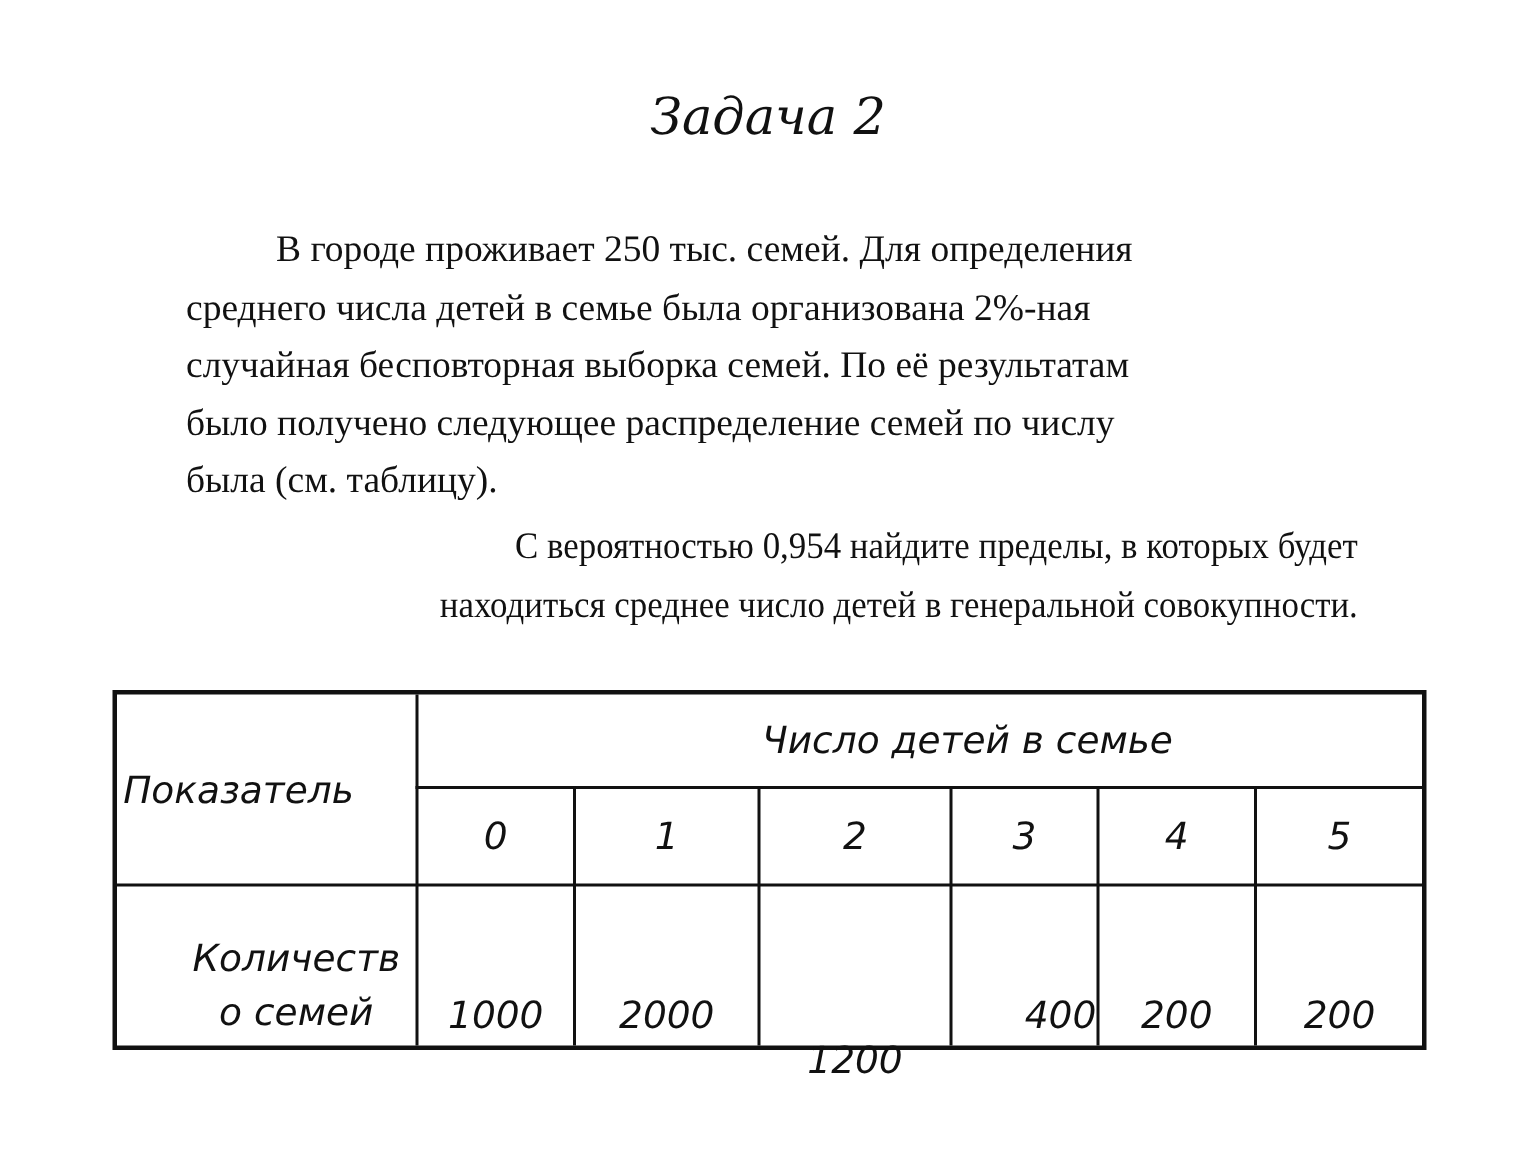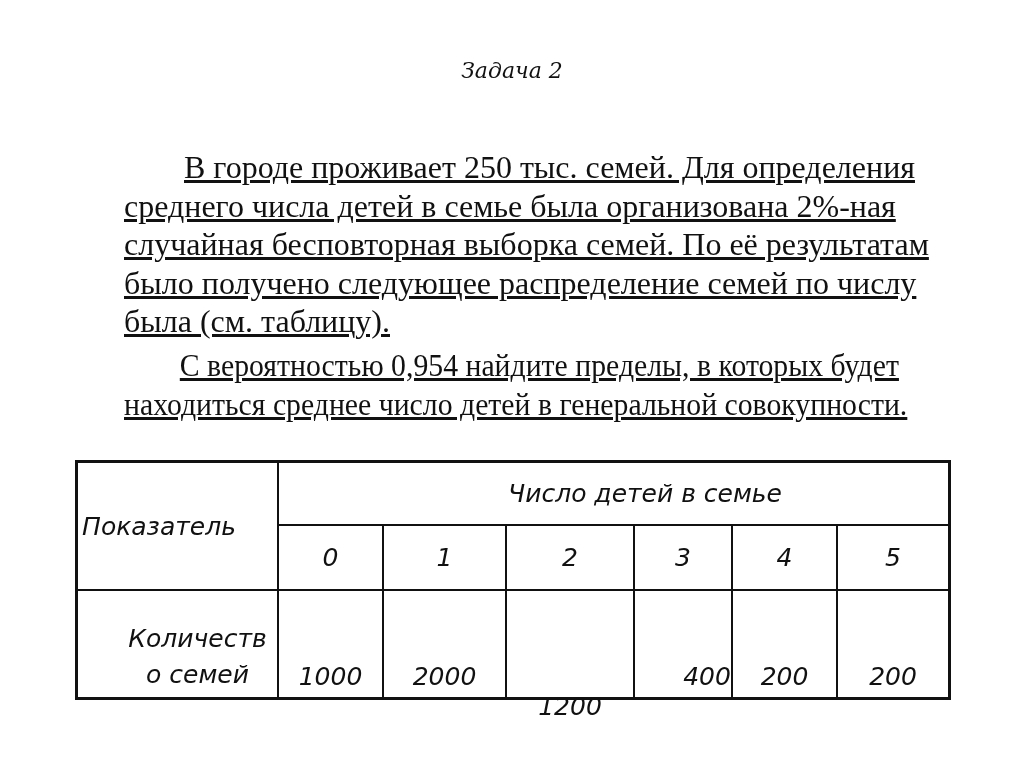--- a/index.html
+++ b/index.html
@@ -1,28 +1,28 @@
 <!DOCTYPE html>
 <html><head>
 <meta charset="utf-8">
 <style>
   html, body { margin: 0; padding: 0; background: #ffffff; }
   body { width: 1024px; height: 767px; position: relative; overflow: hidden; color: #111; }
   .title {
     position: absolute; left: 0; top: 58px; width: 1024px; text-align: center;
-    font-family: "DejaVu Serif", serif; font-style: italic; font-size: 22px; color: #111;
+    font-family: "DejaVu Serif", serif; font-style: italic; font-size: 34px; color: #111;
   }
   .para {
     position: absolute; left: 124px; width: 840px;
-    font-family: "Liberation Serif", serif; font-size: 32px; line-height: 38.5px; color: #111; text-decoration: underline;
+    font-family: "Liberation Serif", serif; font-size: 25px; line-height: 38.5px; color: #111;
   }
   .para .line { display: block; white-space: nowrap; }
   .para .indent { padding-left: 60px; }
   #p1 { top: 148px; }
-  #p2 { top: 346px; }
+  #p2 { top: 346px; text-align: right; }
   #p2 .line { transform: scaleX(0.93); transform-origin: left; }
 
   .grid {
     position: absolute; left: 75px; top: 460px; width: 876px; height: 240px;
     border: 3px solid #111; box-sizing: border-box;
   }
   .vline { position: absolute; width: 2px; background: #111; }
   .hline { position: absolute; height: 2px; background: #111; }
   .cell {
     position: absolute; font-family: "DejaVu Sans", sans-serif; font-style: italic;

